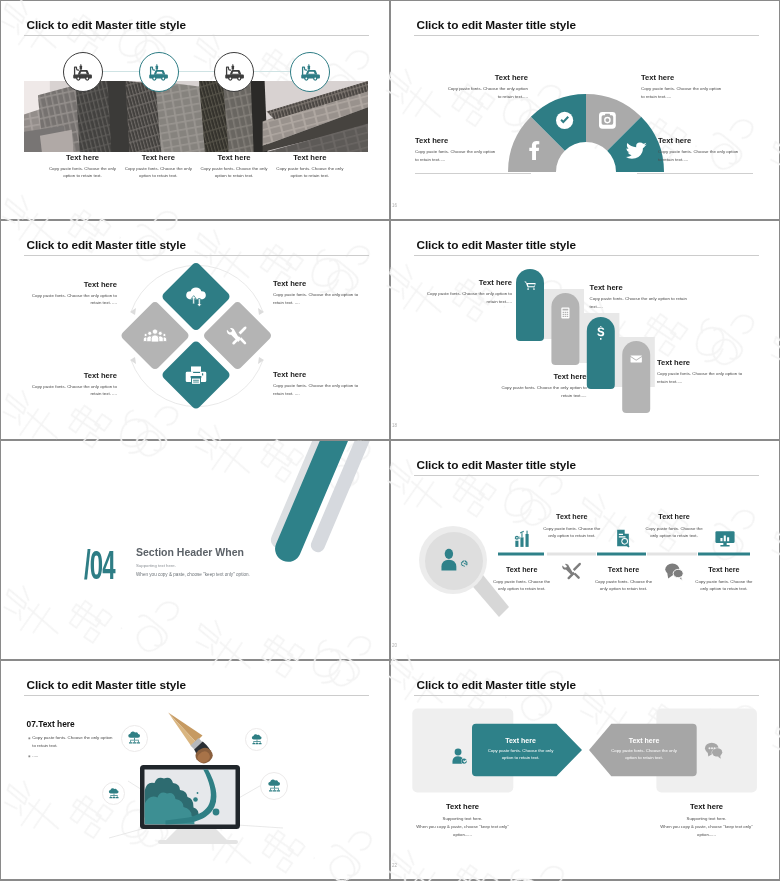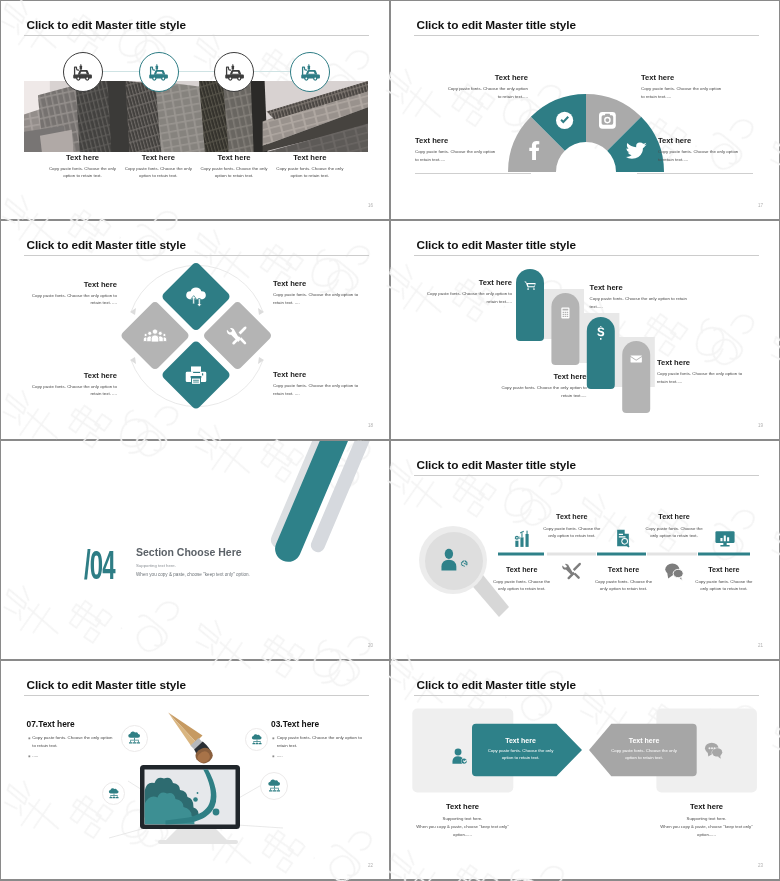--- a/index.html
+++ b/index.html
@@ -1,20 +1,20 @@
 <!DOCTYPE html>
 <html><head>
 <meta charset="utf-8">
 <style>
   html,body{margin:0;padding:0;}
   body{width:780px;height:881px;background:#8a8a8a;font-family:"Liberation Sans",sans-serif;
        -webkit-font-smoothing:antialiased;}
   .whitebg{position:absolute;left:0;top:0;width:780px;height:881px;background:#8a8a8a;z-index:0;}
   .slidebg{position:absolute;background:#fff;width:388px;height:218px;z-index:0;}
-  .slide{position:absolute;background:transparent;overflow:hidden;width:388px;height:218px;z-index:2;}
+  .slide{position:absolute;background:transparent;overflow:hidden;width:388px;height:218px;z-index:2;padding-left:24px;}
   .s0{left:1px;top:1px}  .s1{left:391px;top:1px}
   .s2{left:1px;top:221px}.s3{left:391px;top:221px}
   .s4{left:1px;top:441px}.s5{left:391px;top:441px}
   .s6{left:1px;top:661px}.s7{left:391px;top:661px}
 
   .title{position:absolute;left:25.5px;top:17px;font-size:11.8px;font-weight:bold;color:#111;
          letter-spacing:-0.1px;white-space:nowrap;}
   .titleline{position:absolute;left:23px;top:34px;width:345px;height:1px;background:#cccccc;}
   .pgnum{position:absolute;right:16px;bottom:11px;font-size:4.5px;color:#b0b0b0;}
 
@@ -455,21 +455,21 @@
 
 <div class="slide s4">
   <svg class="s5-bars" width="200" height="160" viewBox="0 0 200 160">
     <g transform="rotate(23 0 0)">
       <rect x="90" y="-130" width="18" height="224" rx="9" fill="#dcdfe2"></rect>
       <rect x="97" y="-130" width="26" height="233" rx="13" fill="#2e8189"></rect>
       <rect x="129" y="-130" width="14" height="212" rx="7" fill="#d6d9de"></rect>
     </g>
   </svg>
   <div class="s5-num">/04</div>
-  <div class="s5-head">Section Choose Here</div>
+  <div class="s5-head">Section Header When</div>
   <div class="s5-sub1">Supporting text here.</div>
   <div class="s5-sub2">When you copy &amp; paste, choose "keep text only" option.</div>
   <div class="pgnum">20</div>
 </div>
 
 <div class="slide s5">
   <div class="title">Click to edit Master title style</div>
   <div class="titleline"></div>
 
   <svg class="s6-mag" width="105" height="115" viewBox="0 0 105 115">
@@ -615,31 +615,20 @@
     <div class="s7h">07.Text here</div>
     <div class="s7li">
         <span class="bul"></span>
         <span class="s7t">Copy paste fonts. Choose the only option to retain text.</span>
       </div>
     <div class="s7li">
         <span class="bul"></span>
         <span class="s7t">.....</span>
       </div>
   </div>
-  <div class="s7-b b3">
-    <div class="s7h">03.Text here</div>
-    <div class="s7li">
-        <span class="bul"></span>
-        <span class="s7t">Copy paste fonts. Choose the only option to retain text.</span>
-      </div>
-    <div class="s7li">
-        <span class="bul"></span>
-        <span class="s7t">.....</span>
-      </div>
-  </div>
 
   <div class="s7-cc cc1">
       <svg viewBox="0 0 40 40" width="17" height="17">
         <use href="#cloudnet"></use>
       </svg>
     </div>
   <div class="s7-cc cc2">
       <svg viewBox="0 0 40 40" width="14" height="14">
         <use href="#cloudnet"></use>
       </svg>

